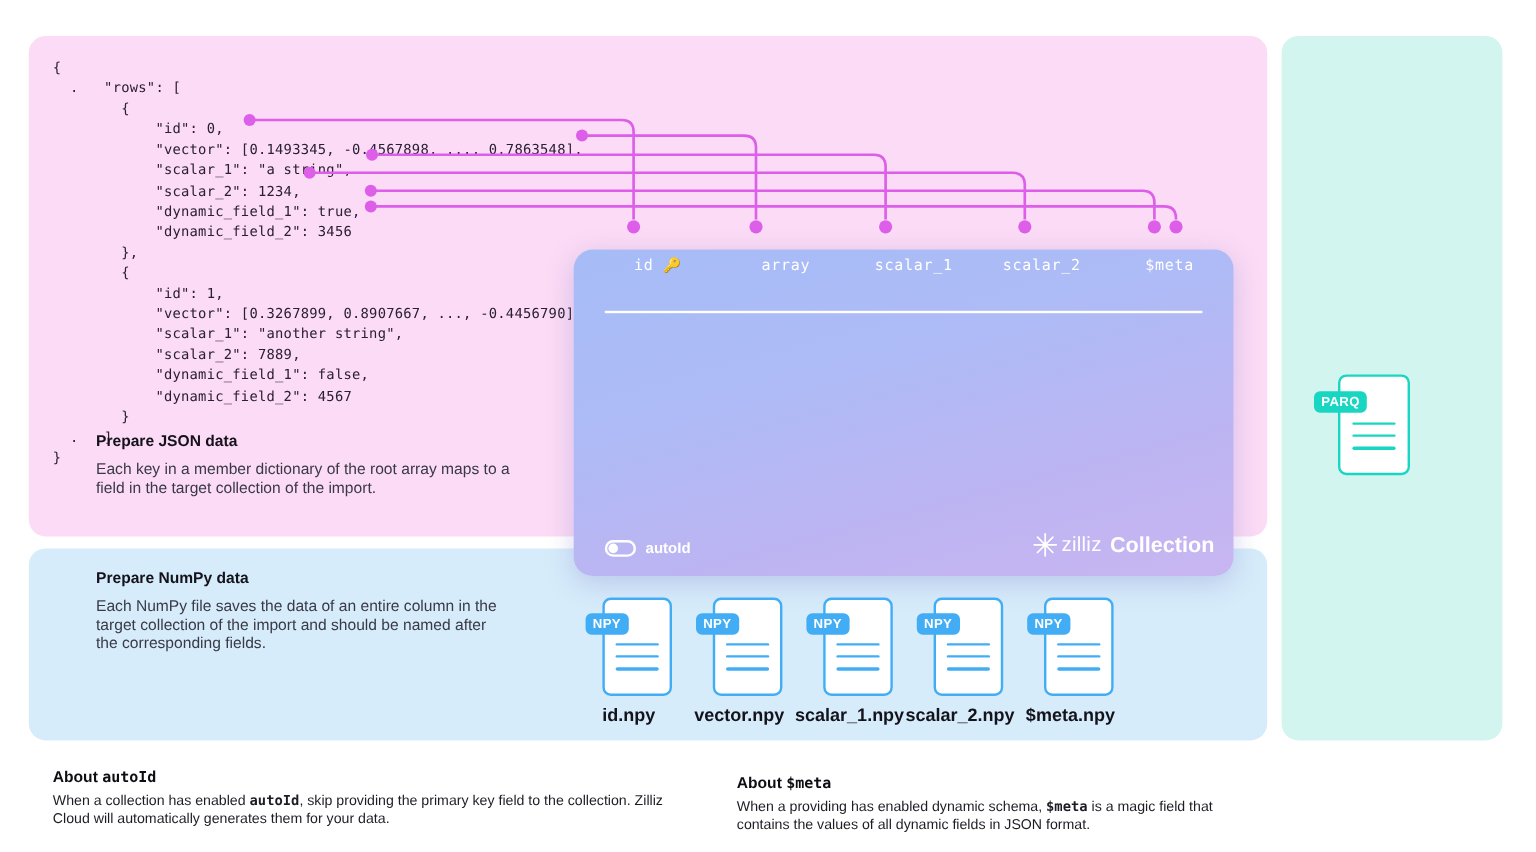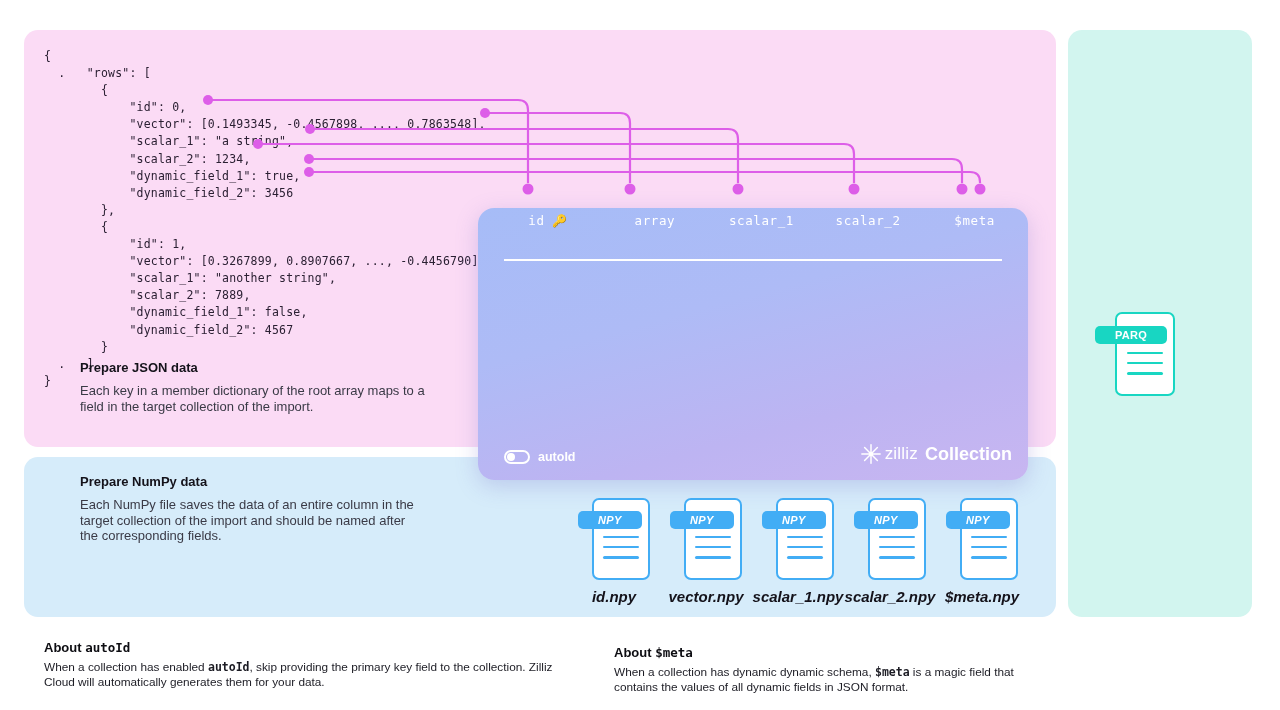--- a/index.html
+++ b/index.html
@@ -114,38 +114,38 @@
     font-size: 17px; color: #ffffff; letter-spacing: 0.2px;
   }
   .brand-suffix {
     font-size: 18px; color: #ffffff; font-weight: bold; margin-left: 4px;
   }
 
   
   .files {
     position: absolute; left: 478px; top: 498px;
     width: 550px;
-    display: flex; justify-content: flex-end; font-style: italic;
+    display: flex; justify-content: flex-start;
   }
   .file { width: 92px; display: flex; flex-direction: column; align-items: center; }
   .file-icon {
     position: relative; width: 72px; height: 82px;
   }
   .file-sheet {
     position: absolute; left: 14px; top: 0;
     width: 58px; height: 82px;
     border: 2.5px solid #42adf5;
     border-radius: 7px;
     background: #ffffff;
   }
   .file-badge {
     position: absolute; left: 0; top: 13px;
     background: #42adf5; color: #ffffff;
     font-size: 11px; font-weight: bold;
-    padding: 3px 20px; border-radius: 5px;
+    padding: 3px 6px; border-radius: 5px;
     letter-spacing: 0.3px;
     z-index: 2;
   }
   .file-lines { position: absolute; left: 25px; top: 38px; width: 36px; }
   .file-lines i {
     display: block; height: 2.2px; background: #42adf5;
     border-radius: 2px; margin-bottom: 8px;
   }
   .file-label {
     margin-top: 8px; font-size: 15px; font-weight: bold; color: #14121a;
@@ -361,15 +361,15 @@
   <div class="note-body">
     <span>When a collection has enabled </span><span class="mono">autoId</span><span>, skip providing the primary key field to the collection. Zilliz Cloud will automatically generates them for your data.</span>
   </div>
 </div>
 
 <div class="note note-meta">
   <div class="note-title">
     <span>About </span><span class="mono">$meta</span>
   </div>
   <div class="note-body">
-    <span>When a collection has dynamic dynamic schema, </span><span class="mono">$meta</span><span> is a magic field that contains the values of all dynamic fields in JSON format.</span>
+    <span>When a providing has enabled dynamic schema, </span><span class="mono">$meta</span><span> is a magic field that contains the values of all dynamic fields in JSON format.</span>
   </div>
 </div>
 
 </body></html>

